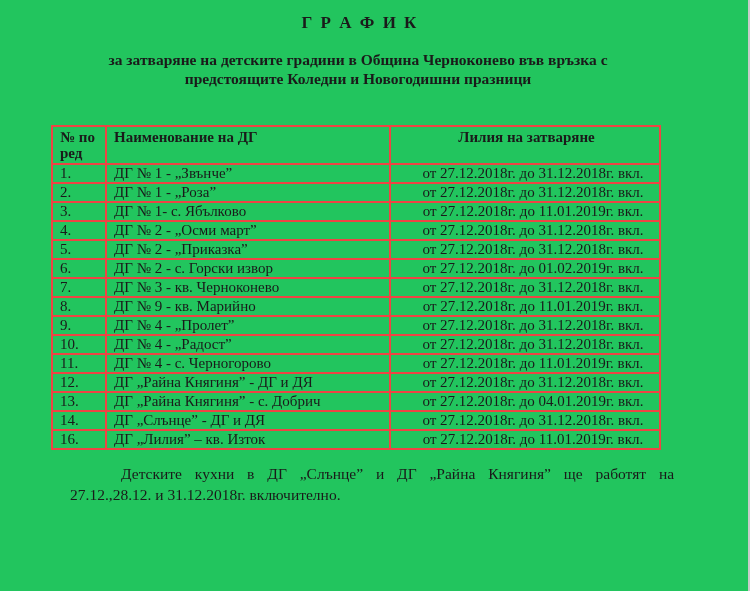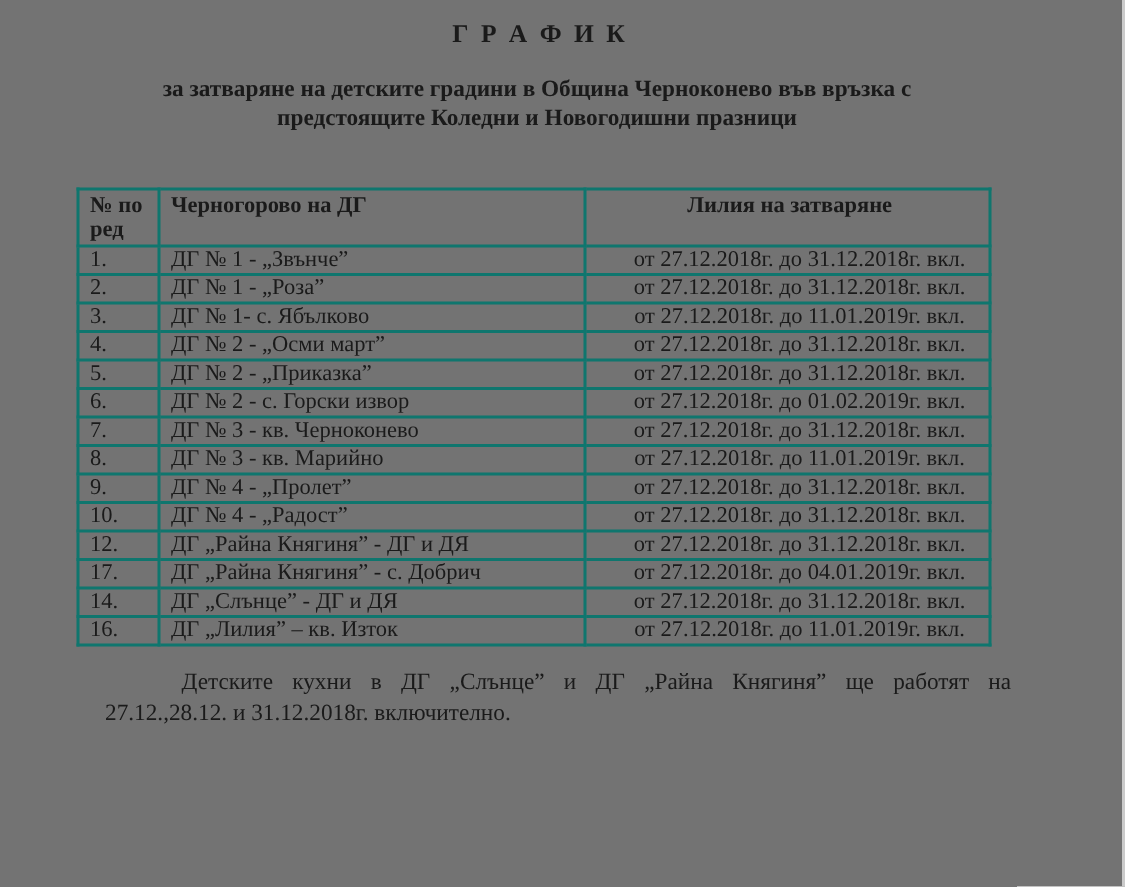--- a/index.html
+++ b/index.html
@@ -4,21 +4,21 @@
 <style>
   html, body {
     margin: 0;
     padding: 0;
     background: #ffffff;
   }
   .page {
     position: relative;
     width: 750px;
     height: 591px;
-    background: #737373;
+    background: #22c55e;
     font-family: "Liberation Serif", serif;
     color: #1a1a1a;
     overflow: hidden;
   }
   .doc-title {
     width: 720px;
     padding-top: 13px;
     text-align: center;
     font-size: 17px;
     font-weight: bold;
@@ -35,21 +35,21 @@
     white-space: pre-line;
   }
   table.schedule {
     margin: 37px 0 0 51px;
     width: 608px;
     border-collapse: collapse;
     table-layout: fixed;
   }
   table.schedule th,
   table.schedule td {
-    border: 2px solid #0f766e;
+    border: 2px solid #ef4444;
     font-size: 15px;
     vertical-align: top;
     overflow: hidden;
   }
   table.schedule th {
     font-weight: bold;
     text-align: left;
     line-height: 16px;
     padding: 2px 4px 2px 7px;
   }
@@ -96,21 +96,21 @@
 
   <table class="schedule">
     <colgroup>
       <col style="width:54px">
       <col style="width:284px">
       <col style="width:270px">
     </colgroup>
     <thead>
       <tr>
         <th class="col-num">№ по ред</th>
-        <th class="col-name">Черногорово на ДГ</th>
+        <th class="col-name">Наименование на ДГ</th>
         <th class="col-period">Лилия на затваряне</th>
       </tr>
     </thead>
     <tbody>
         <tr>
           <td class="col-num">1.</td>
           <td class="col-name">ДГ № 1 - „Звънче”</td>
           <td class="col-period">от 27.12.2018г. до 31.12.2018г. вкл.</td>
         </tr>
         <tr>
@@ -138,40 +138,45 @@
           <td class="col-name">ДГ № 2 - с. Горски извор</td>
           <td class="col-period">от 27.12.2018г. до 01.02.2019г. вкл.</td>
         </tr>
         <tr>
           <td class="col-num">7.</td>
           <td class="col-name">ДГ № 3 - кв. Черноконево</td>
           <td class="col-period">от 27.12.2018г. до 31.12.2018г. вкл.</td>
         </tr>
         <tr>
           <td class="col-num">8.</td>
-          <td class="col-name">ДГ № 3 - кв. Марийно</td>
+          <td class="col-name">ДГ № 9 - кв. Марийно</td>
           <td class="col-period">от 27.12.2018г. до 11.01.2019г. вкл.</td>
         </tr>
         <tr>
           <td class="col-num">9.</td>
           <td class="col-name">ДГ № 4 - „Пролет”</td>
           <td class="col-period">от 27.12.2018г. до 31.12.2018г. вкл.</td>
         </tr>
         <tr>
           <td class="col-num">10.</td>
           <td class="col-name">ДГ № 4 - „Радост”</td>
           <td class="col-period">от 27.12.2018г. до 31.12.2018г. вкл.</td>
         </tr>
         <tr>
+          <td class="col-num">11.</td>
+          <td class="col-name">ДГ № 4 - с. Черногорово</td>
+          <td class="col-period">от 27.12.2018г. до 11.01.2019г. вкл.</td>
+        </tr>
+        <tr>
           <td class="col-num">12.</td>
           <td class="col-name">ДГ „Райна Княгиня” - ДГ и ДЯ</td>
           <td class="col-period">от 27.12.2018г. до 31.12.2018г. вкл.</td>
         </tr>
         <tr>
-          <td class="col-num">17.</td>
+          <td class="col-num">13.</td>
           <td class="col-name">ДГ „Райна Княгиня” - с. Добрич</td>
           <td class="col-period">от 27.12.2018г. до 04.01.2019г. вкл.</td>
         </tr>
         <tr>
           <td class="col-num">14.</td>
           <td class="col-name">ДГ „Слънце” - ДГ и ДЯ</td>
           <td class="col-period">от 27.12.2018г. до 31.12.2018г. вкл.</td>
         </tr>
         <tr>
           <td class="col-num">16.</td>

